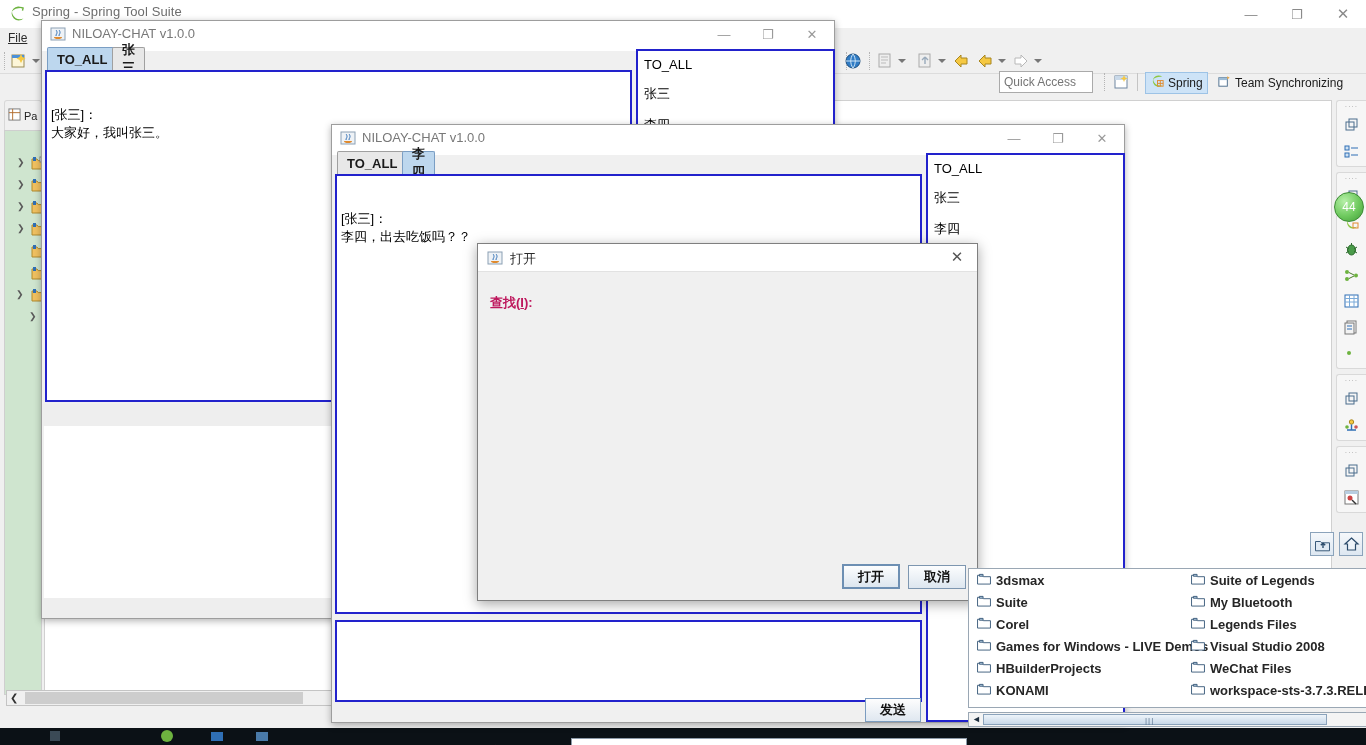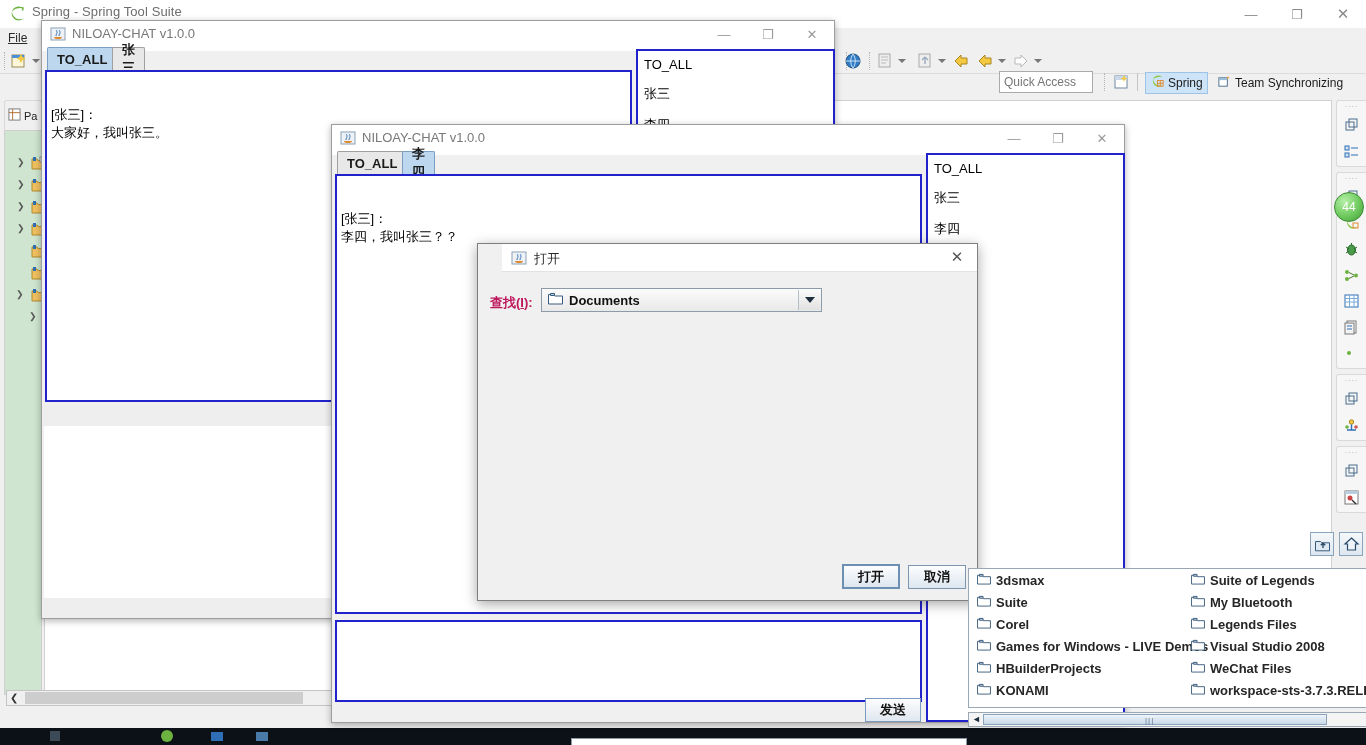--- a/index.html
+++ b/index.html
@@ -129,21 +129,21 @@
   .userlist .u { padding:6px 6px 7px 6px; }
   .msgline { white-space:pre; }
   .inputarea { position:absolute; background:#ffffff; border:2px solid #2222cc; }
   .sendbtn {
     position:absolute; background:linear-gradient(#fdfdfd,#dfe7f0); border:1px solid #7b9cc0;
     font-size:13px; font-weight:bold; color:#111; display:flex; align-items:center; justify-content:center;
   }
 
   
   #file-dialog { position:absolute; left:477px; top:243px; width:501px; height:358px;
-                 background:#f0f0f0; border:1px solid #7f7f7f; box-shadow:0 3px 12px rgba(0,0,0,.35);padding-left:24px; }
+                 background:#f0f0f0; border:1px solid #7f7f7f; box-shadow:0 3px 12px rgba(0,0,0,.35); }
   #fd-title { height:28px; background:#fff; position:relative; border-bottom:1px solid #e2e2e2;}
   #fd-title .jico { position:absolute; left:9px; top:6px; width:16px; height:16px; }
   #fd-title .t { position:absolute; left:32px; top:6px; font-size:13px; color:#2a2a2a; }
   #fd-title .x { position:absolute; right:10px; top:4px; font-size:15px; color:#555; width:20px; text-align:center;}
   .fd-label { position:absolute; font-size:13px; font-weight:bold; color:#be185d; }
   .fd-combo {
     position:absolute; background:linear-gradient(#fbfbfb,#e9e9e9); border:1px solid #8d9aa8;
     display:flex; align-items:center; font-size:13px; font-weight:bold; color:#111;
   }
   .fd-combo .arrowbox { position:absolute; right:1px; top:1px; bottom:1px; width:22px;
@@ -578,21 +578,21 @@
       <div class="jtab" style="left:0;">
         <span>TO_ALL</span>
       </div>
       <div class="jtab sel" style="left:65px;">
         <span>李四</span>
       </div>
     </div>
     <div class="chatarea" style="left:3px; top:49px; width:587px; height:440px;">
       <div style="height:28px;"></div>
       <div class="msgline">[张三]：</div>
-      <div class="msgline">李四，我叫张三？？</div>
+      <div class="msgline">李四，出去吃饭吗？？</div>
     </div>
     <div class="userlist" style="left:594px; top:28px; width:199px; height:569px;">
       <div class="u">TO_ALL</div>
       <div class="u">张三</div>
       <div class="u">李四</div>
     </div>
     <div class="inputarea" style="left:3px; top:495px; width:587px; height:82px;"></div>
     <div class="sendbtn" style="left:533px; top:573px; width:56px; height:24px;">
       <span>发送</span>
     </div>
@@ -606,32 +606,20 @@
         <path d="M6 10c0-2 1-2 1-3.5S6 4 6 4M9 10c0-2 1-2 1-3.5S9 4 9 4" stroke="#2f6fb5" fill="none"></path>
         <path d="M4 11h8c0 1.5-1.5 2-4 2s-4-.5-4-2z" fill="#e08a2e"></path>
           </svg>
       </span>
       <span class="t">打开</span>
       <span class="x">✕</span>
     </div>
 
     <span class="fd-label" style="left:12px; top:50px;"><span>查找(</span><span class="ul">I</span><span>):</span></span>
 
-    <div class="fd-combo" style="left:63px; top:44px; width:281px; height:24px; padding-left:6px;">
-      <span style="margin-right:6px;">
-        <svg width="15" height="13" viewBox="0 0 15 13">
-            <path d="M.5 2.5h5l1.3 1.5H14.5v8H.5z" fill="#fff" stroke="#3a5a7a"></path>
-        <path d="M2.5 1.5h4v2h-4z" fill="#b8d0e4" stroke="#3a5a7a"></path>
-          </svg>
-      </span>
-      <span>Documents</span>
-      <span class="arrowbox">
-        <span class="caret-dn"></span>
-      </span>
-    </div>
 
     <div class="tbbtn" style="left:832px;">
       <svg width="17" height="17" viewBox="0 0 17 17">
           <path d="M1.5 5.5h5l1.2 1.3H15.5v8H1.5z" fill="#dfe9f3" stroke="#3a5a7a"></path>
       <path d="M9 12V7m0 0l-2.2 2.2M9 7l2.2 2.2" stroke="#2a4a6a" stroke-width="1.4" fill="none"></path>
         </svg>
     </div>
     <div class="tbbtn" style="left:861px;">
       <svg width="17" height="17" viewBox="0 0 17 17">
           <path d="M8.5 2L15 8h-2.5v6h-8V8H2z" fill="#eef4fa" stroke="#2a4a6a" stroke-width="1.2"></path>

